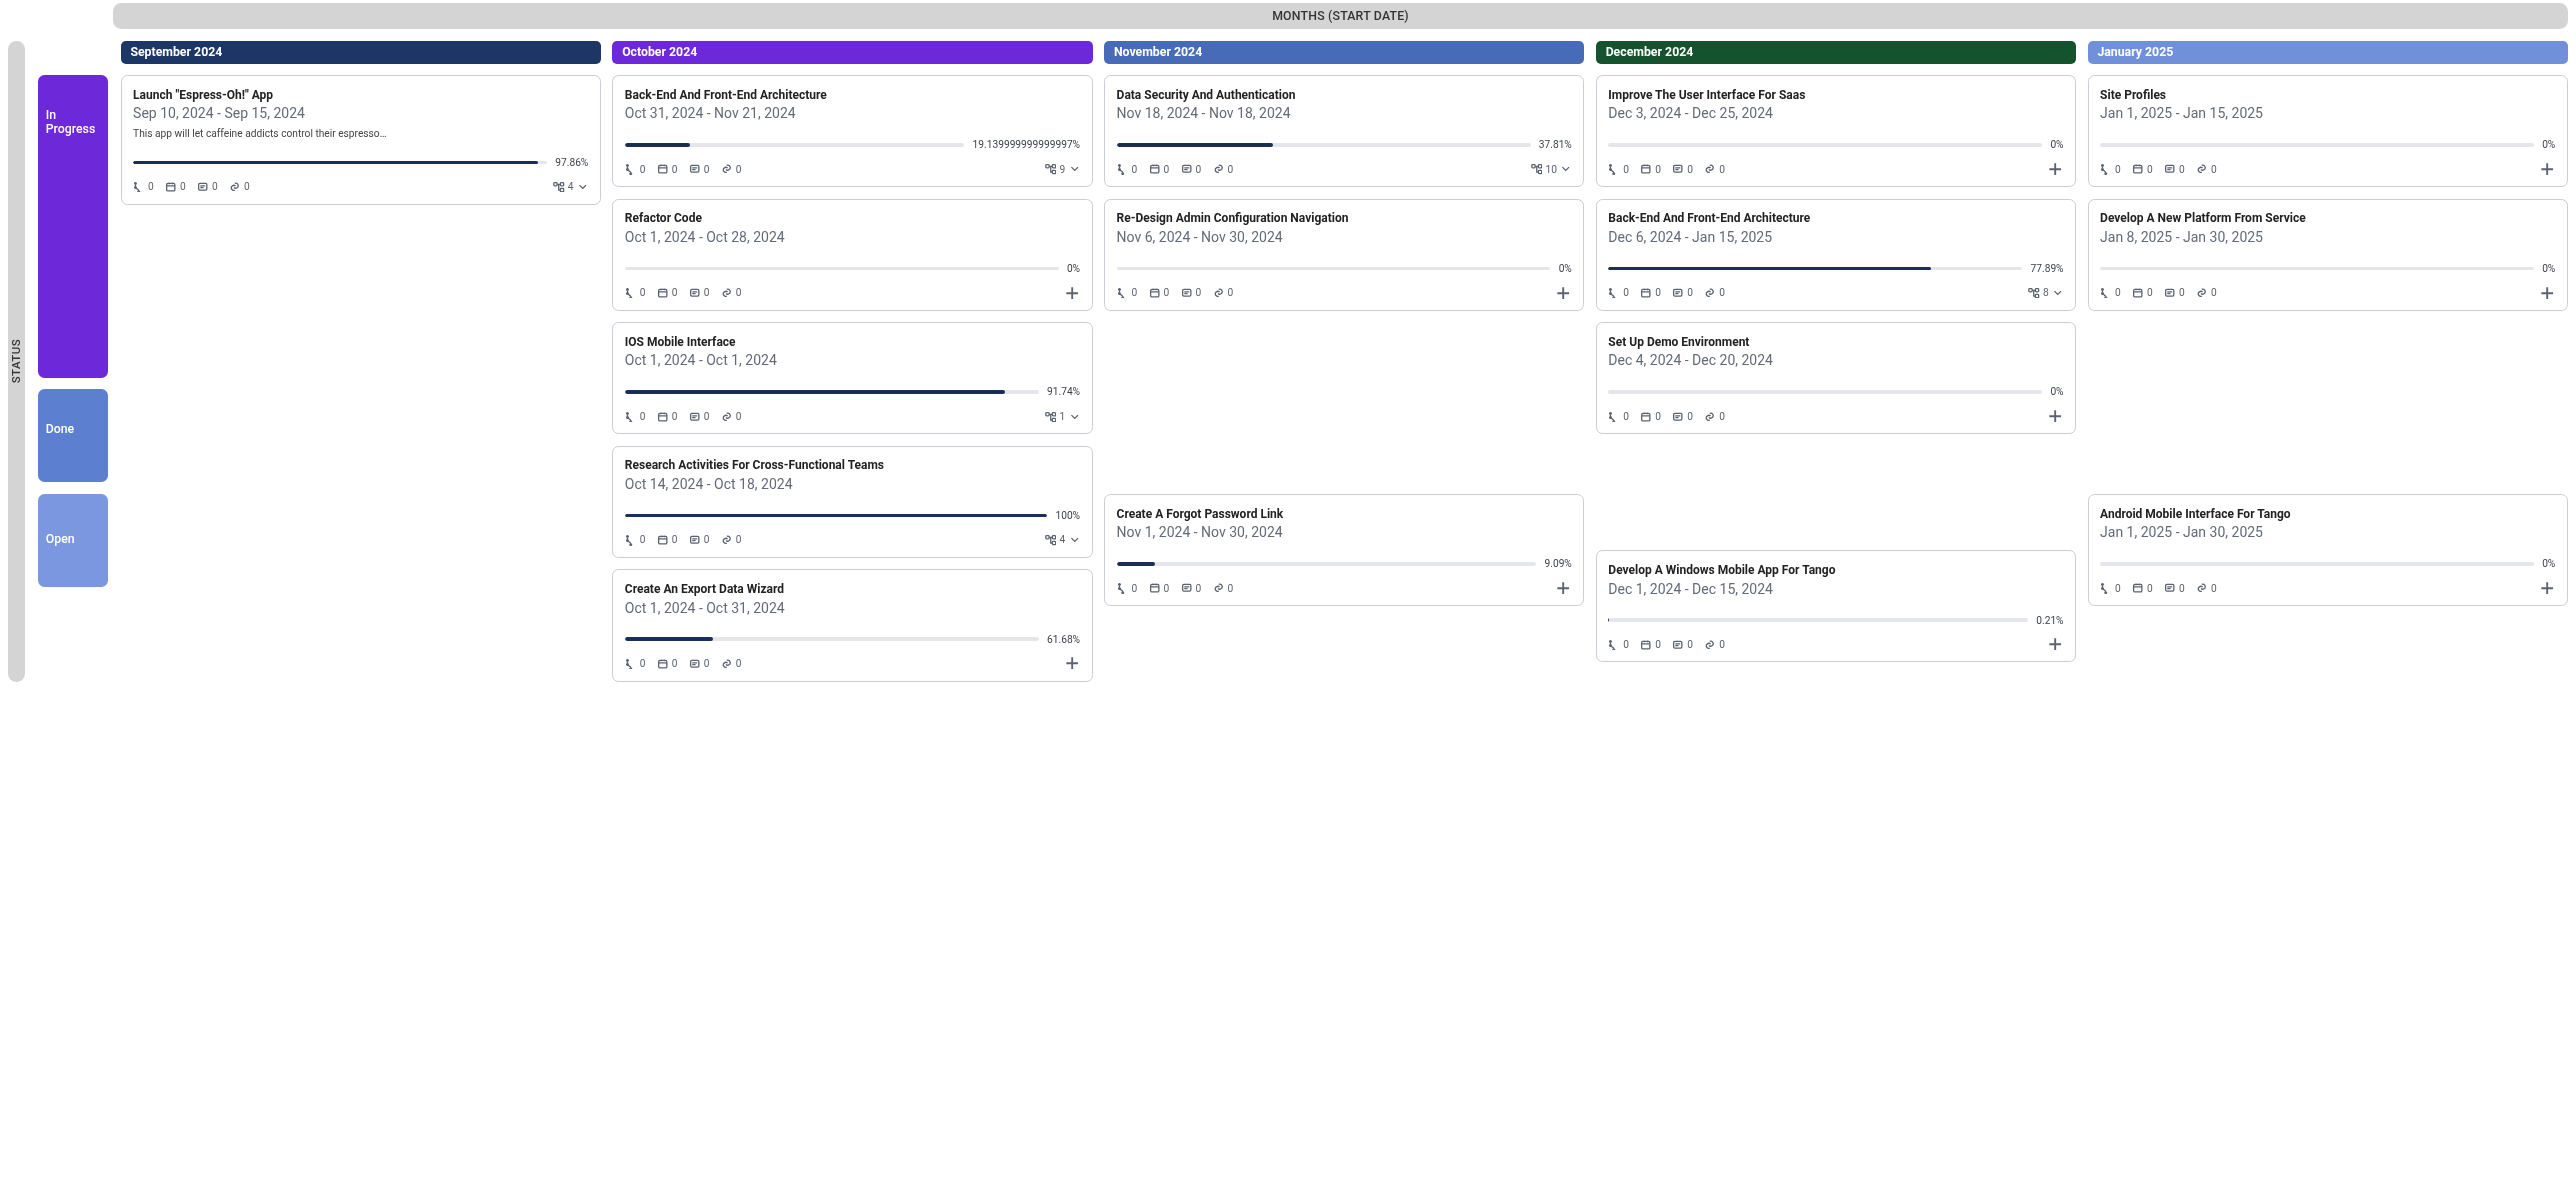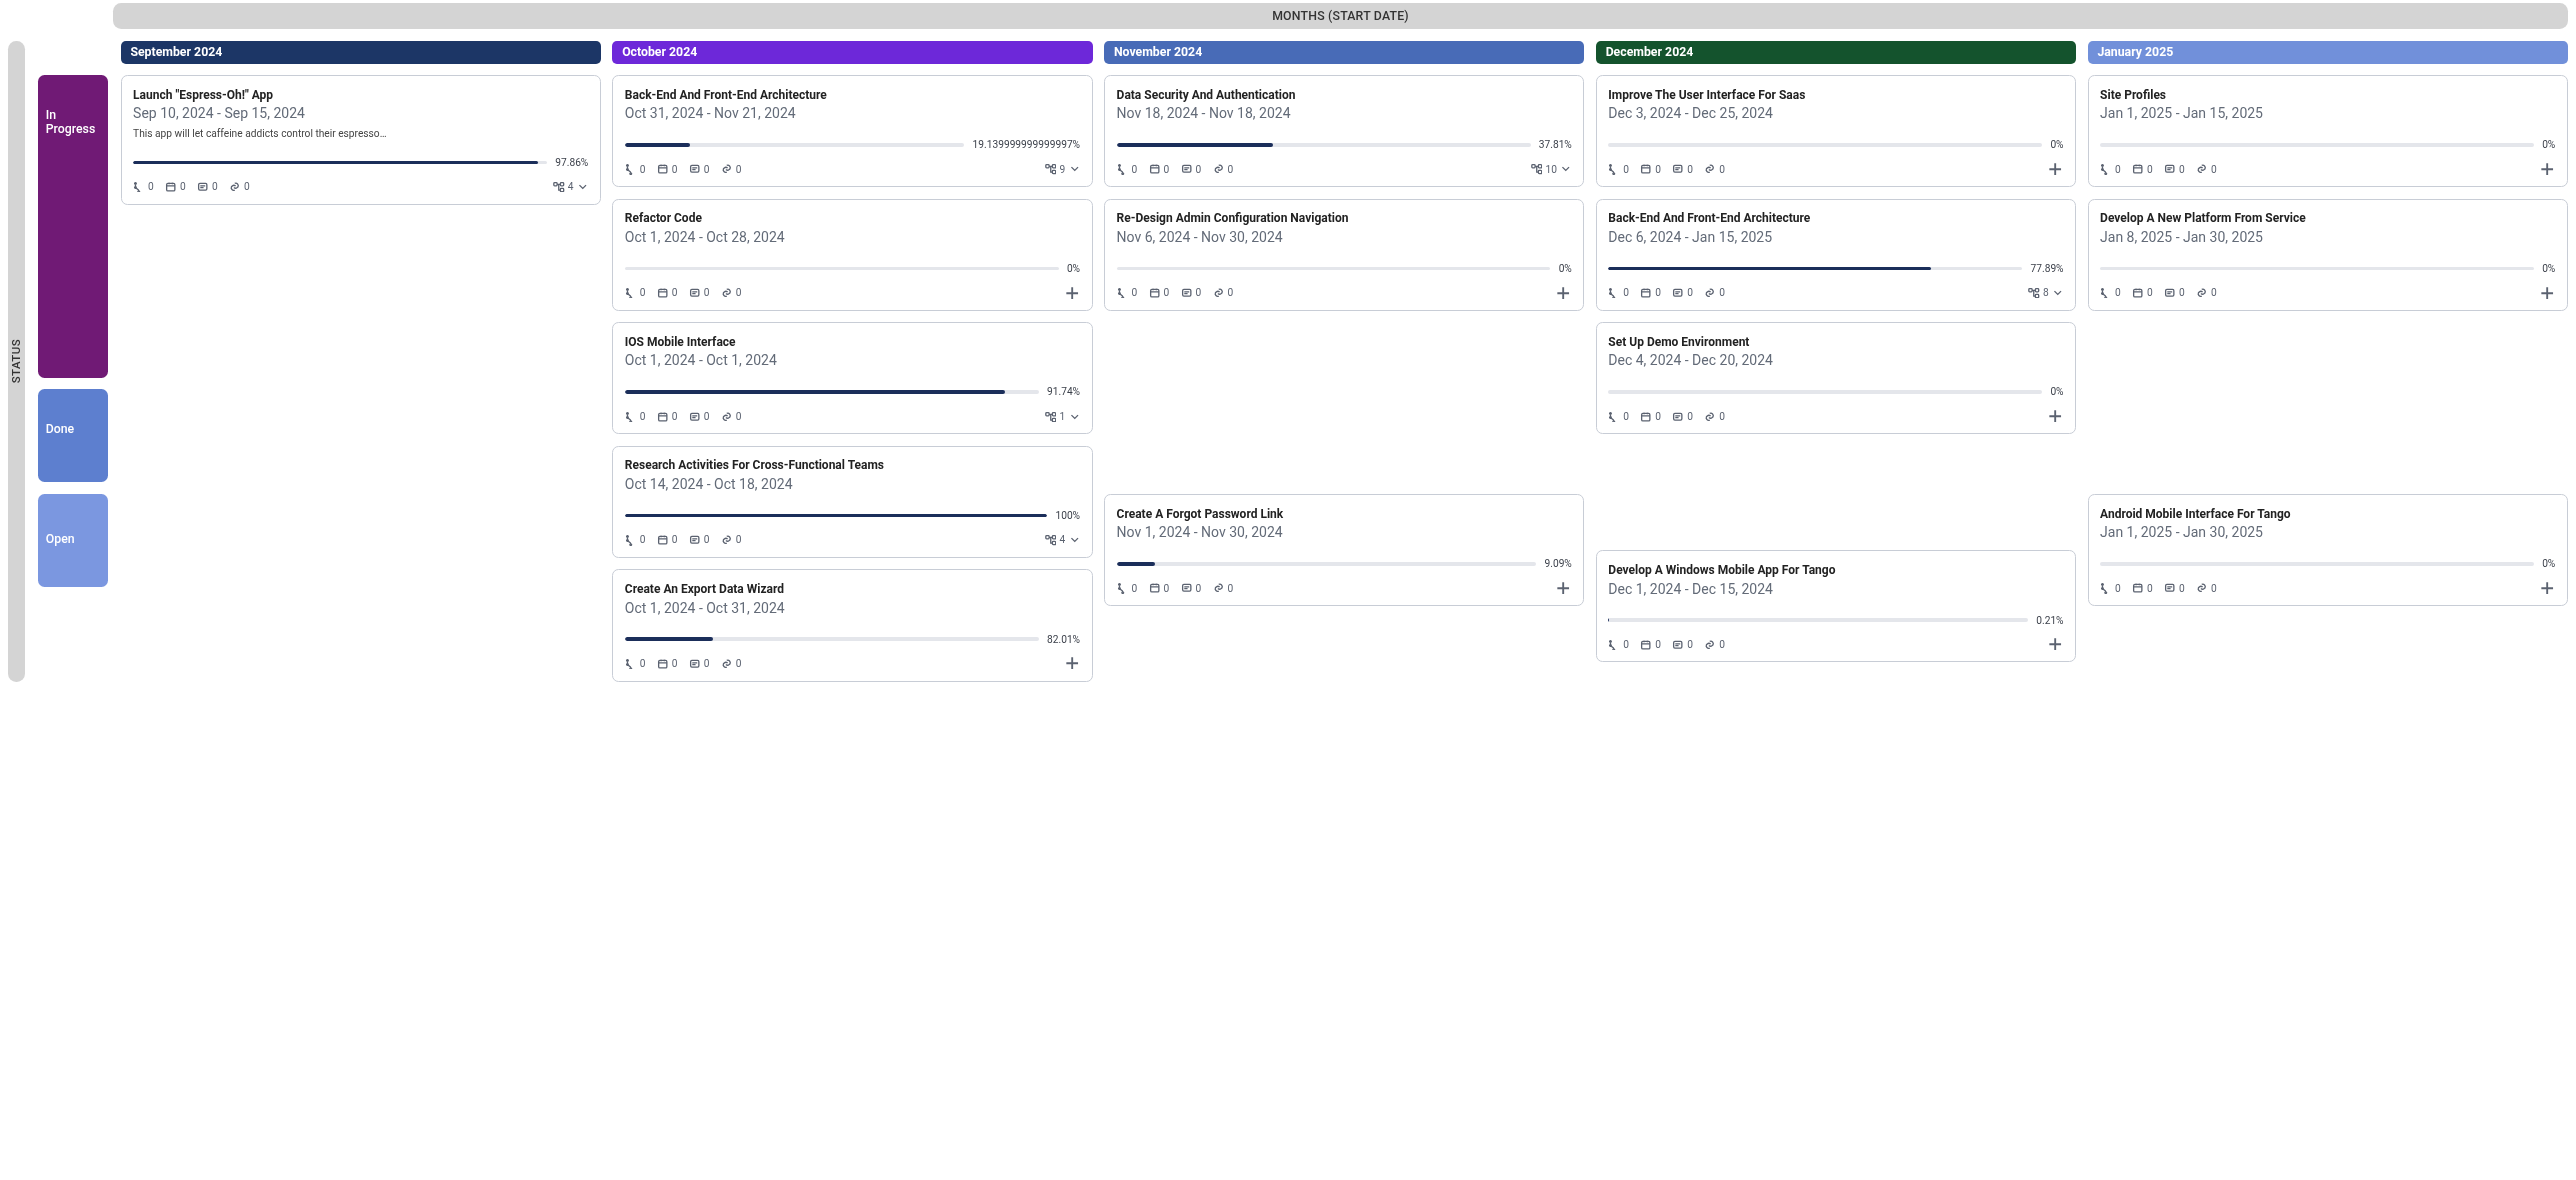--- a/index.html
+++ b/index.html
@@ -39,21 +39,21 @@
 <div class="top-bar">
   <span>MONTHS (START DATE)</span>
 </div>
 
 <div class="grid">
   <div class="status-rail">
     <span>STATUS</span>
   </div>
 
   <div class="status-col">
-    <div class="status-block" style="height:303px;background:#701a75">
+    <div class="status-block" style="height:303px;background:#6d28d9">
       <span>In Progress</span>
     </div>
     <div class="status-block" style="height:93px;background:#5d7fcf;">
       <span>Done</span>
     </div>
     <div class="status-block" style="height:93px;background:#7b97e0;padding-top:38px">
       <span>Open</span>
     </div>
   </div>
 
@@ -306,21 +306,21 @@
             </div>
           </div>
       <div class="cards-slot" style="min-height:93px">
             <div class="card">
               <div class="card-title">Create An Export Data Wizard</div>
               <div class="card-date">Oct 1, 2024 - Oct 31, 2024</div>
               <div class="progress-row">
                 <div class="pbar">
                   <div style="width:21.21%"></div>
                 </div>
-                <span class="ppct">82.01%</span>
+                <span class="ppct">61.68%</span>
               </div>
               <div class="meta-row">
                 <span class="mi">
                   <span class="ico"><svg viewBox="0 0 14 14">
                       <use href="#i-branch"></use>
                     </svg></span>
                   <span>0</span>
                 </span>
                 <span class="mi">
                   <span class="ico"><svg viewBox="0 0 14 14">

